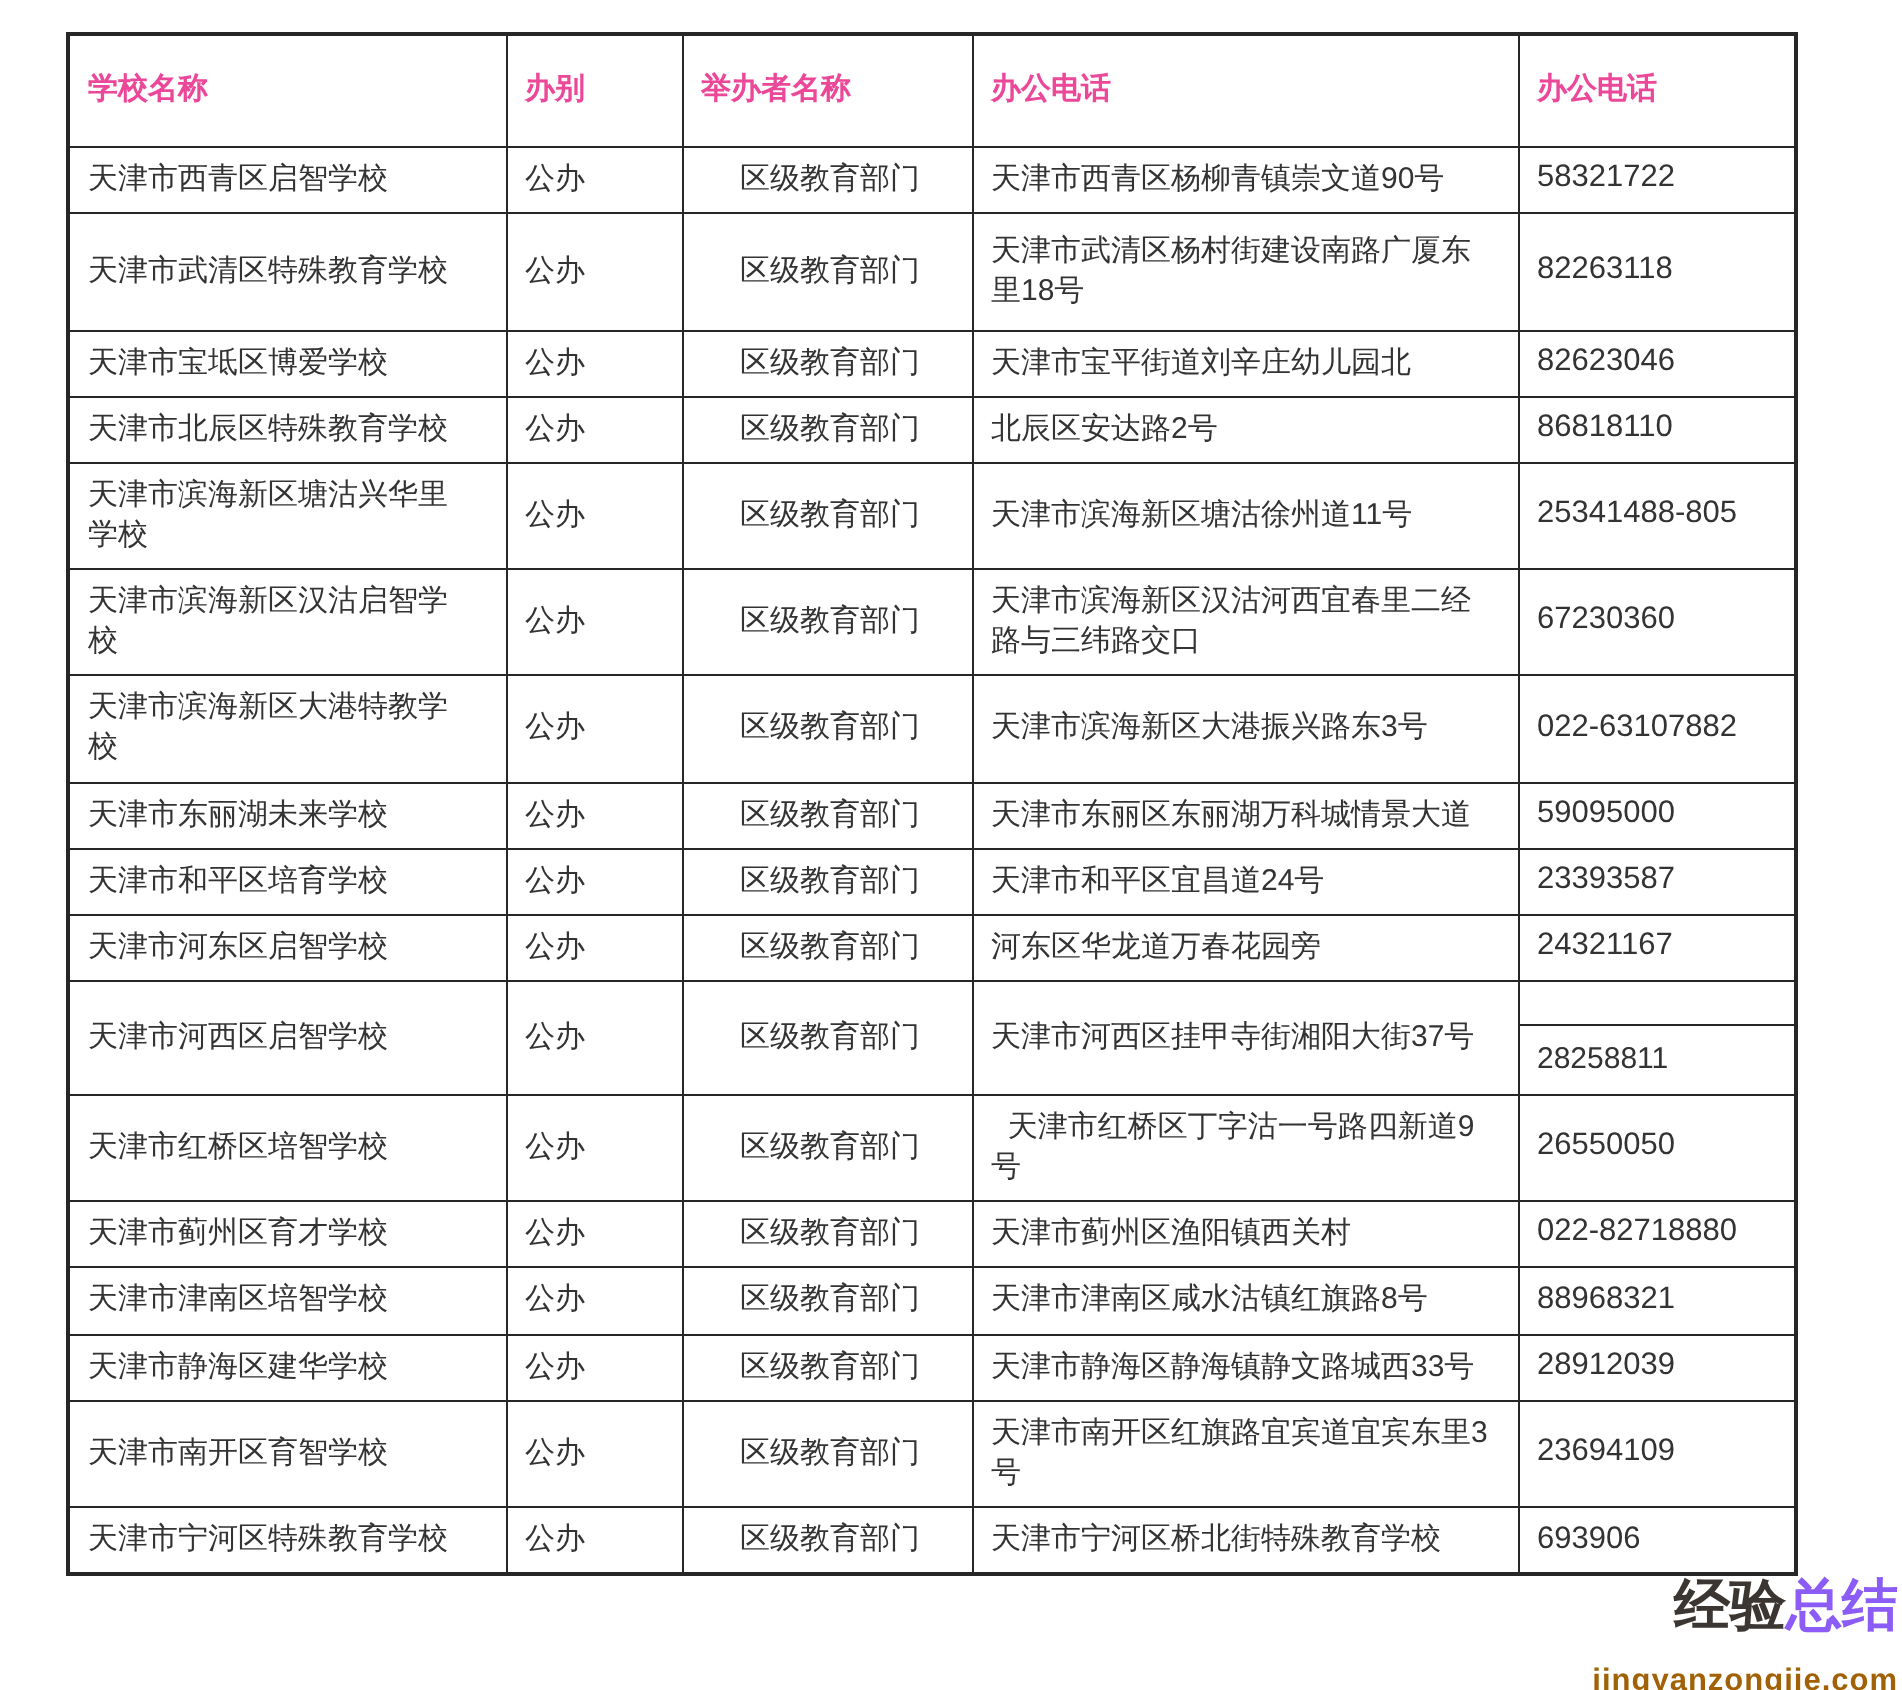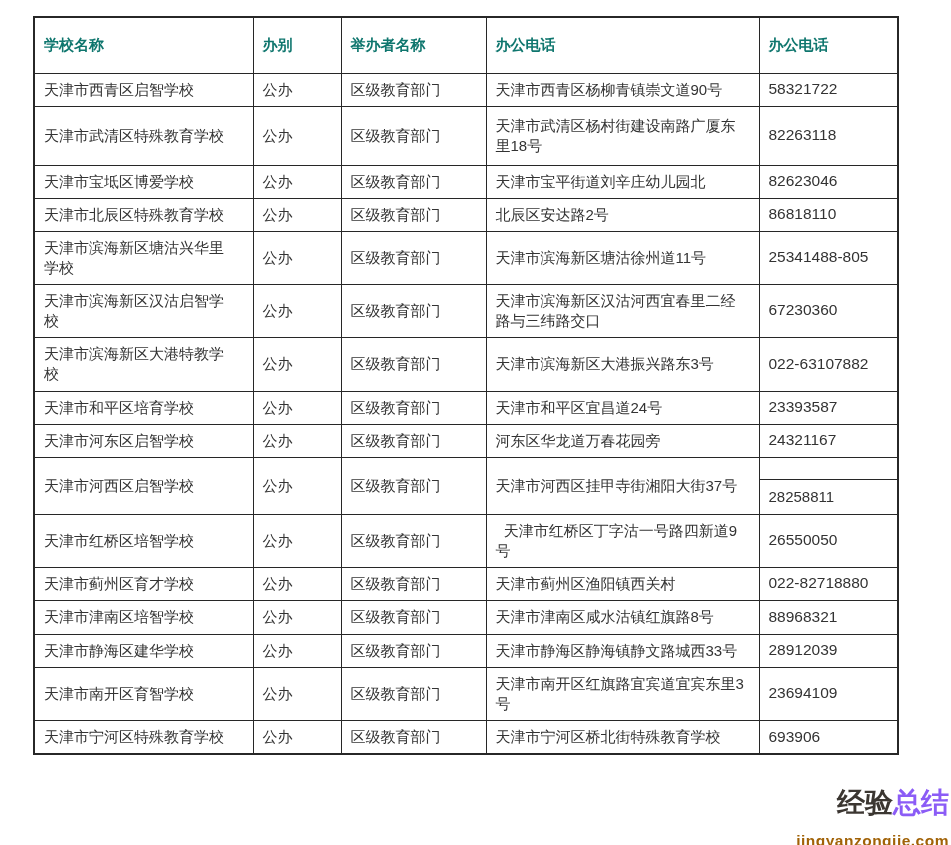--- a/index.html
+++ b/index.html
@@ -25,26 +25,26 @@
     font-size: 15px;
     color: #333333;
     vertical-align: middle;
     text-align: left;
     line-height: 1.32;
     word-break: break-all;
     overflow: hidden;
   }
   .schools-table th {
     font-weight: bold;
-    color: #0f766e;
+    color: #ec4899;
     padding: 4px 6px 4px 9px;
   }
   td.c-name  { padding: 4px 28px 4px 9px; }
   td.c-type  { padding: 4px 6px 4px 9px; }
-  td.c-org   { padding: 4px 6px 4px 9px; }
+  td.c-org   { padding: 4px 6px 4px 9px; text-align: center; }
   td.c-addr  { padding: 4px 12px 4px 9px; white-space: pre-wrap; }
   td.c-phone { padding: 4px 6px 4px 9px; font-size: 15.5px; }
   td.c-phone-split { padding: 0; }
   .split-top {
     height: 21px;
     border-bottom: 1px solid #272727;
   }
   .split-bottom {
     height: 34px;
     display: flex;
@@ -138,20 +138,27 @@
         <td class="c-phone">67230360</td>
       </tr>
       <tr style="height:54px">
         <td class="c-name">天津市滨海新区大港特教学校</td>
         <td class="c-type">公办</td>
         <td class="c-org">区级教育部门</td>
         <td class="c-addr">天津市滨海新区大港振兴路东3号</td>
         <td class="c-phone">022-63107882</td>
       </tr>
       <tr style="height:33px">
+        <td class="c-name">天津市东丽湖未来学校</td>
+        <td class="c-type">公办</td>
+        <td class="c-org">区级教育部门</td>
+        <td class="c-addr">天津市东丽区东丽湖万科城情景大道</td>
+        <td class="c-phone">59095000</td>
+      </tr>
+      <tr style="height:33px">
         <td class="c-name">天津市和平区培育学校</td>
         <td class="c-type">公办</td>
         <td class="c-org">区级教育部门</td>
         <td class="c-addr">天津市和平区宜昌道24号</td>
         <td class="c-phone">23393587</td>
       </tr>
       <tr style="height:33px">
         <td class="c-name">天津市河东区启智学校</td>
         <td class="c-type">公办</td>
         <td class="c-org">区级教育部门</td>

